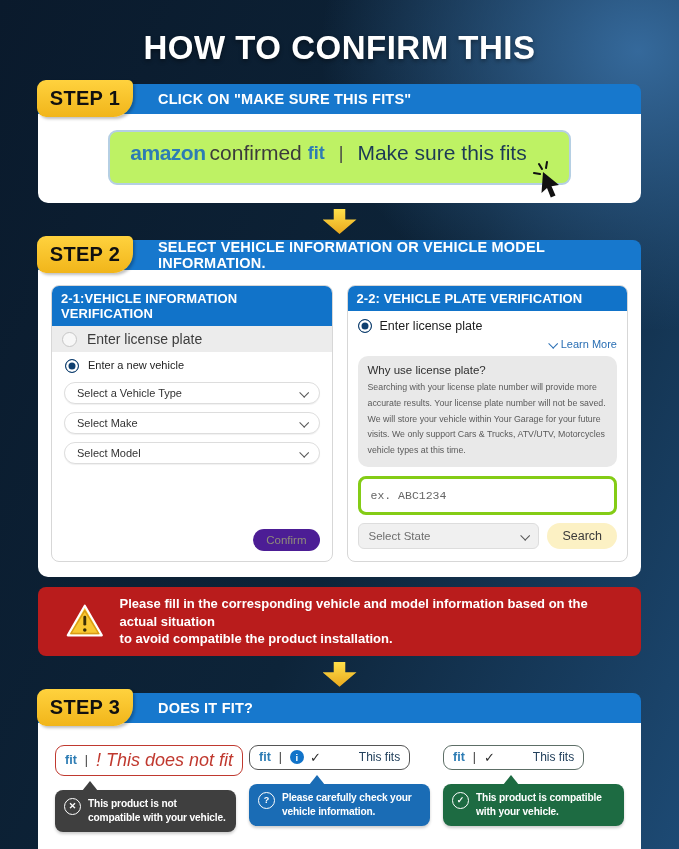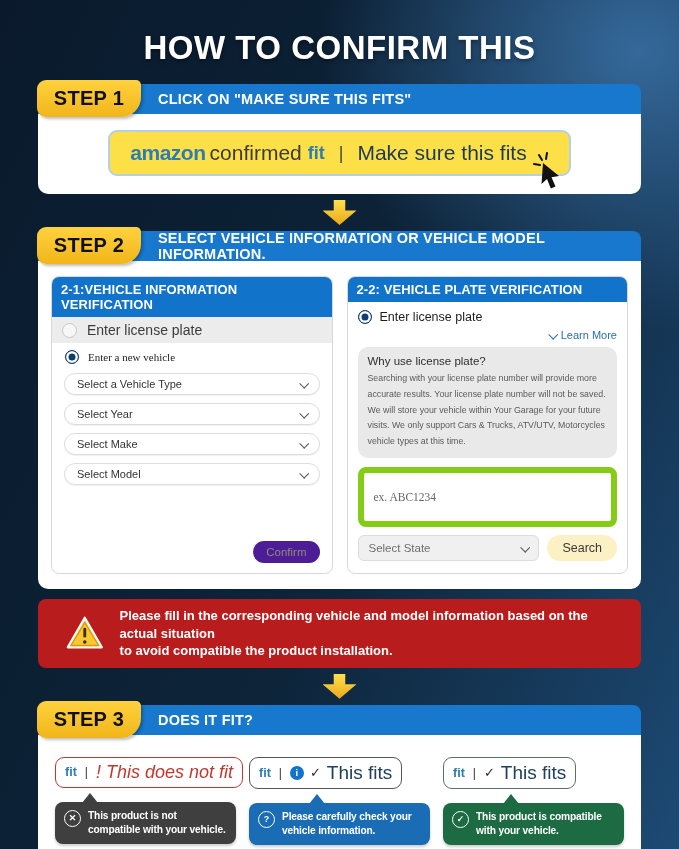--- a/index.html
+++ b/index.html
@@ -16,33 +16,33 @@
   .title{padding-top:27px;text-align:center;color:#fff;font-weight:800;
     font-size:33px;line-height:41px;letter-spacing:.5px;
     text-shadow:0 2px 4px rgba(0,0,0,.4);}
   .title .hl{color:#f6c51e;}
 
   
   .card{margin:0 38px;}
   .step-header{position:relative;background:#1778cd;height:30px;
     border-radius:8px 8px 0 0;display:flex;align-items:center;
     padding-left:120px;box-sizing:border-box;}
-  .badge{position:absolute;left:-1px;top:-4px;height:37px;width:104px;
+  .badge{position:absolute;left:-1px;top:-4px;height:37px;width:96px;
     background:linear-gradient(180deg,#ffd23e,#f1b51a);
     border-radius:9px 5px 20px 9px;display:flex;align-items:center;justify-content:center;
     font-weight:800;font-size:20px;color:#101010;letter-spacing:.3px;
     box-shadow:2px 2px 3px rgba(0,0,0,.25);}
   .heading{color:#fff;font-weight:700;font-size:14.5px;letter-spacing:.2px;}
   .card-body{background:#fff;border-radius:0 0 10px 10px;}
 
   
   .step1{margin-top:16px;}
   .step1 .card-body{padding:16px 0 18px;display:flex;justify-content:center;}
   .fit-widget{position:relative;display:inline-flex;align-items:center;gap:6px;
-    border:2px solid #b5cfe3;border-radius:9px;padding:9px 42px 9px 20px;background:#fde047;}
+    border:2px solid #b5cfe3;border-radius:9px;padding:9px 42px 18px 20px;background:#bef264;}
   .brand{color:#2d7cb4;font-weight:700;font-size:21px;letter-spacing:-.5px;}
   .confirmed{color:#3b3b3b;font-size:21px;margin-left:-2px;}
   .fitw{color:#2d7cb4;font-weight:700;font-size:18px;}
   .wdiv{color:#444;font-size:18px;margin:0 8px;}
   .wlink{color:#1c3a55;font-size:21px;}
   .cursor-icon{position:absolute;right:2px;bottom:-18px;}
 
   
   .down-arrow{width:34px;height:25px;margin:6px auto;
     background:linear-gradient(180deg,#ffe04a,#e9a81d);
@@ -50,43 +50,43 @@
 
   
   .step2 .card-body{padding:15px 13px 15px;display:flex;gap:14px;}
   .panel{flex:1;border:1px solid #d7d7d7;border-radius:8px;background:#fff;
     overflow:hidden;display:flex;flex-direction:column;min-width:0;}
   .panel-header{background:#1173c9;color:#fff;font-weight:700;font-size:13px;
     padding:5px 9px;letter-spacing:.1px;}
   .grayrow{background:#ececec;display:flex;align-items:center;gap:10px;padding:5px 10px;}
   .radio-off{width:13px;height:13px;border-radius:50%;border:1.5px solid #c6c6c6;background:#f7f7f7;flex:0 0 auto;}
   .grayrow-label{font-size:14px;color:#3c3c3c;}
-  .newrow{display:flex;align-items:center;gap:9px;padding:7px 13px 5px;font-family:Liberation Serif, serif;}
+  .newrow{display:flex;gap:9px;padding:7px 13px 5px;}
   .radio-on{width:12px;height:12px;border-radius:50%;background:#0e3e6e;
     box-shadow:inset 0 0 0 2.5px #fff;border:1.5px solid #0e3e6e;flex:0 0 auto;}
   .newrow-label{font-size:11px;color:#222;}
   .dropdown{margin:4px 12px;border:1px solid #ddd;border-radius:13px;padding:4px 12px;
     display:flex;align-items:center;justify-content:space-between;font-size:11px;color:#333;
     box-shadow:0 1px 1px rgba(0,0,0,.06);background:#fff;}
   .chev{width:6px;height:6px;border-right:1.6px solid #555;border-bottom:1.6px solid #555;
     transform:rotate(45deg) translateY(-1px);flex:0 0 auto;}
   .chev.blue{border-color:#2a6fb4;}
   .confirm-row{display:flex;justify-content:flex-end;padding:6px 12px 10px;margin-top:auto;}
   .confirm-btn{background:#4c1d95;color:#8f8c7a;font-size:11.5px;border-radius:12px;padding:5px 13px;}
 
   .pr-body{padding:8px 10px 12px;display:flex;flex-direction:column;}
   .pr-radio-row{display:flex;align-items:center;gap:8px;}
   .pr-radio-label{font-size:12.5px;color:#1d1d1d;}
   .learn-more{align-self:flex-end;color:#2a6fb4;font-size:11px;display:flex;gap:5px;
     align-items:center;margin:5px 0 6px;}
   .info-box{background:#e9e9e9;border-radius:10px;padding:8px 10px;}
   .info-title{font-size:11.5px;color:#2e2e2e;margin-bottom:4px;}
   .info-body{font-size:8.8px;color:#5a5a5a;line-height:1.8;}
-  .plate-input{margin-top:9px;border:6px solid #84cc16;border-radius:8px;padding:18px 10px;
-    font-size:11.5px;color:#555;width:100%;box-sizing:border-box;font-family:Liberation Serif, serif;outline:none;background:#fff;}
+  .plate-input{margin-top:9px;border:3px solid #84cc16;border-radius:8px;padding:10px 10px;
+    font-size:11.5px;color:#555;width:100%;box-sizing:border-box;font-family:Liberation Mono, monospace;outline:none;background:#fff;}
   .plate-input::placeholder{color:#666;opacity:1;}
   .pr-bottom{display:flex;gap:8px;margin-top:8px;align-items:center;}
   .state-select{flex:1;background:#f0f0f0;border:1px solid #ddd;border-radius:6px;
     padding:6px 10px;font-size:11.5px;color:#6e6e6e;display:flex;justify-content:space-between;align-items:center;}
   .search-btn{background:#fcf1c4;color:#3a3a3a;font-size:12.5px;border-radius:13px;padding:6px 15px;}
 
   
   .warning{margin:10px 38px 0;background:#b91c1c;border-radius:8px;display:flex;
     align-items:center;gap:16px;padding:8px 14px 8px 28px;box-sizing:border-box;}
   .warning-text{color:#fff;font-weight:700;font-size:13px;line-height:17.5px;}
@@ -97,21 +97,21 @@
   .fit-box{display:inline-flex;align-items:center;gap:6px;border:1.5px solid #555;
     border-radius:9px;padding:4px 9px;width:max-content;max-width:100%;background:#fff;}
   .case1 .fit-box{border-color:#c0392f;}
   .case3 .fit-box{border-color:#5d6e66;}
   .fit-word{color:#2d7cb4;font-weight:700;font-size:12.5px;}
   .case-div{color:#333;font-size:12px;margin:0 2px;}
   .status-red{color:#c0392f;font-style:italic;font-size:18px;white-space:nowrap;}
   .info-dot{width:14px;height:14px;border-radius:50%;background:#1173c9;color:#fff;
     font-size:9.5px;font-weight:700;display:grid;place-items:center;flex:0 0 auto;}
   .checkmark{color:#2b2b2b;font-size:13px;}
-  .status{color:#22405c;font-size:19px;white-space:nowrap;}
+  .status{color:#22405c;font-size:12px;white-space:nowrap;margin-left:32px;}
   .bubble-wrap{margin-top:14px;position:relative;}
   .case1{--bub:#3f3f3f;} .case2{--bub:#1a6cb5;} .case3{--bub:#1d6b42;}
   .tail{position:absolute;top:-9px;width:0;height:0;border-left:8px solid transparent;
     border-right:8px solid transparent;border-bottom:10px solid var(--bub);}
   .case1 .tail{left:15%;} .case2 .tail{left:33%;} .case3 .tail{left:33%;}
   .bubble{background:var(--bub);border-radius:8px;padding:7px 9px;display:flex;gap:7px;color:#fff;
     box-shadow:0 2px 3px rgba(0,0,0,.2);}
   .bub-icon{flex:0 0 auto;width:15px;height:15px;border-radius:50%;border:1.6px solid #fff;
     display:grid;place-items:center;font-size:9px;font-weight:700;margin-top:1px;}
   .bub-text{font-weight:700;font-size:10.2px;line-height:14px;letter-spacing:-.15px;}
@@ -162,24 +162,20 @@
         </div>
         <div class="newrow">
           <span class="radio-on"></span>
           <span class="newrow-label">Enter a new vehicle</span>
         </div>
         <div class="dropdown">
           <span>Select a Vehicle Type</span>
           <span class="chev"></span>
         </div>
         <div class="dropdown">
-          <span>Select Year</span>
-          <span class="chev"></span>
-        </div>
-        <div class="dropdown">
           <span>Select Make</span>
           <span class="chev"></span>
         </div>
         <div class="dropdown">
           <span>Select Model</span>
           <span class="chev"></span>
         </div>
         <div class="confirm-row">
           <span class="confirm-btn">Confirm</span>
         </div>

